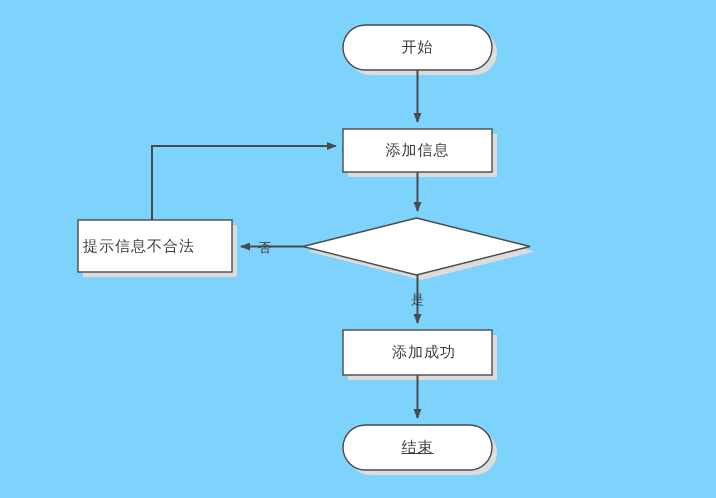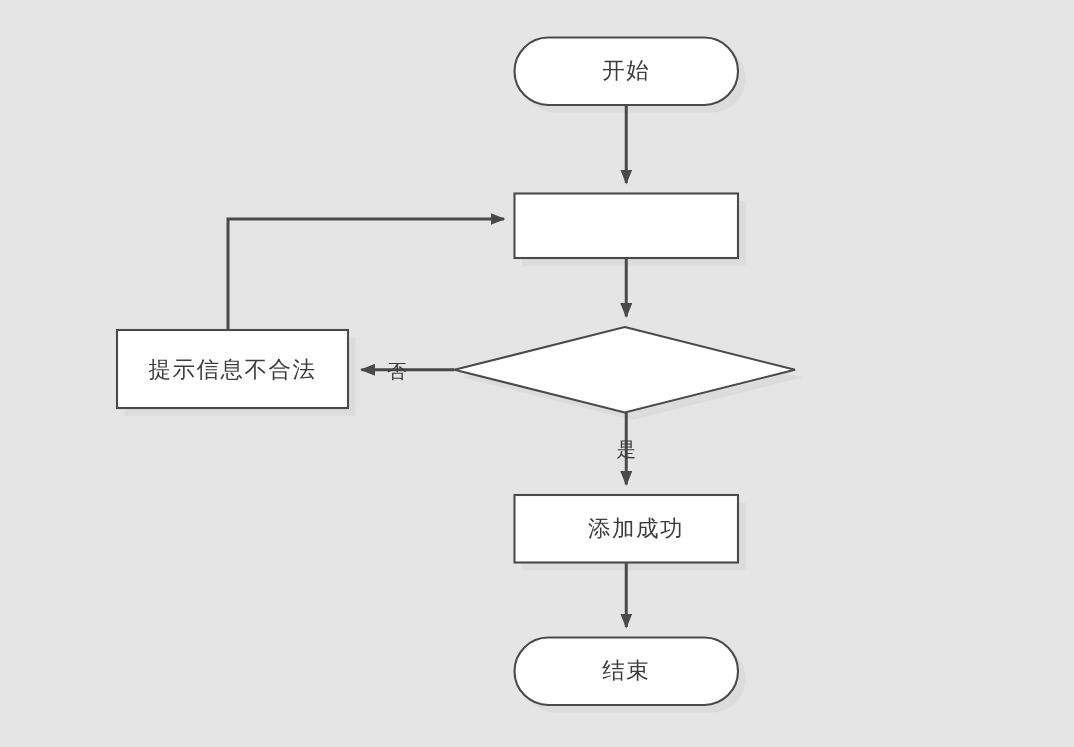--- a/index.html
+++ b/index.html
@@ -7,21 +7,21 @@
     padding: 0;
     background: #ffffff;
   }
   body {
     font-family: "DejaVu Sans", "Liberation Sans", sans-serif;
   }
   #canvas {
     position: relative;
     width: 716px;
     height: 498px;
-    background: #e5e5e5;
+    background: #7dd3fc;
     overflow: hidden;
   }
   #flow-svg {
     position: absolute;
     left: 0;
     top: 0;
     width: 716px;
     height: 498px;
   }
   .node-label {
@@ -86,25 +86,26 @@
       <path d="M152,220 L152,146 L336,146" marker-end="url(#arrowhead)"></path>
 
       <path d="M417.5,275 L417.5,323" marker-end="url(#arrowhead)"></path>
 
       <path d="M417.5,375 L417.5,418" marker-end="url(#arrowhead)"></path>
     </g>
   </svg>
 
   <div class="node-label" style="left:343px; top:25px; width:149px; height:45px;">开始</div>
 
+  <div class="node-label" style="left:343px; top:129px; width:149px; height:43px;">添加信息</div>
 
 
-  <div class="node-label" style="left:78px; top:220px; width:122px; height:52px;padding-left:16px;">提示信息不合法</div>
+  <div class="node-label" style="left:78px; top:220px; width:122px; height:52px;">提示信息不合法</div>
 
   <div class="node-label" style="left:343px; top:330px; width:162px; height:45px;">添加成功</div>
 
-  <div class="node-label" style="left:343px; top:425px; width:149px; height:45px;">结束</div>
+  <div class="node-label" style="left:343px; top:425px; width:149px; height:45px;text-decoration:underline;">结束</div>
 
   <div class="edge-label" style="left:258px; top:239px;">否</div>
 
   <div class="edge-label" style="left:411px; top:291px;">是</div>
 
 </div>
 
 </body></html>

